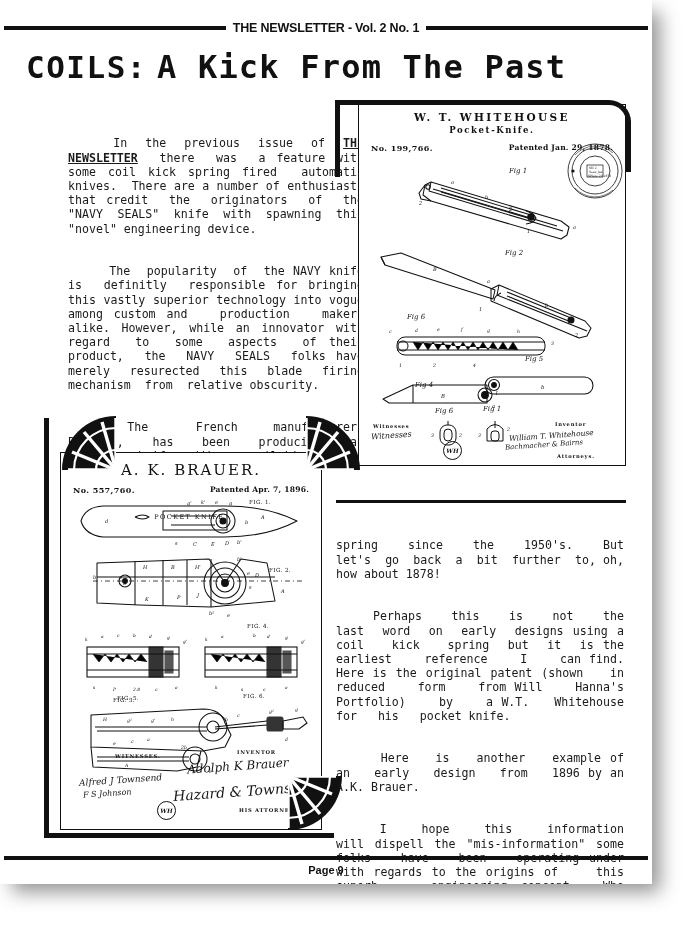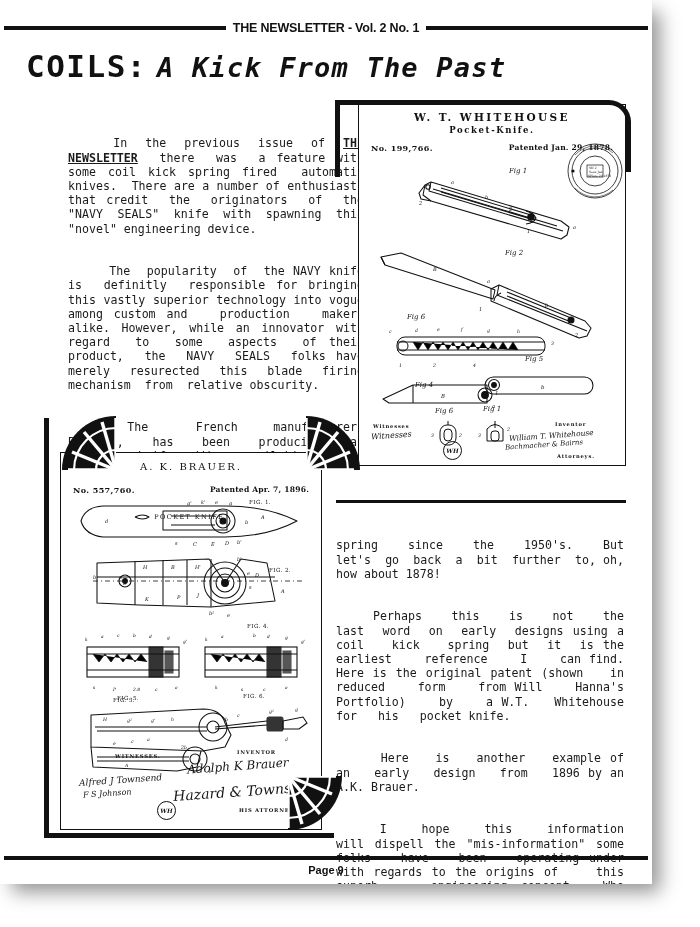--- a/index.html
+++ b/index.html
@@ -75,24 +75,23 @@
     font-weight: bold;
     color: #111111;
     letter-spacing: 0.5px;
     white-space: nowrap;
   }
   .headline .hl-coils {
     font-size: 31px;
     letter-spacing: 1.5px;
   }
   .headline .hl-rest {
-    font-size: 27px;
+    font-size: 32px;
     letter-spacing: 1.2px;
     padding-left: 10px;
-    font-style: italic;
   }
 
   
   .bodytext {
     position: absolute;
     font-family: "DejaVu Sans Mono", "Liberation Mono", monospace;
     font-size: 11.6px;
     line-height: 14.2px;
     color: #1a1a1a;
     text-align: justify;
@@ -221,21 +220,21 @@
   .pl-date {
     position: absolute;
     right: 12px;
     font-family: "DejaVu Serif", "Liberation Serif", serif;
     font-size: 7.6px;
     font-weight: bold;
     color: #111111;
     letter-spacing: 0.2px;
   }
   #wh-no, #wh-date { top: 38px; }
-  #br-name { top: 8px; font-size: 10px; letter-spacing: 2px; text-align: center;}
+  #br-name { top: 8px; font-size: 15px; letter-spacing: 2px; text-align: center;}
   #br-sub  { top: 20px; font-size: 6.5px; letter-spacing: 1.4px; margin-top: 40px;}
   #br-no, #br-date { top: 32px; }
 
   .fig-label {
     position: absolute;
     font-family: "DejaVu Serif", "Liberation Serif", serif;
     font-style: italic;
     font-size: 7px;
     color: #111111;
     white-space: nowrap;

